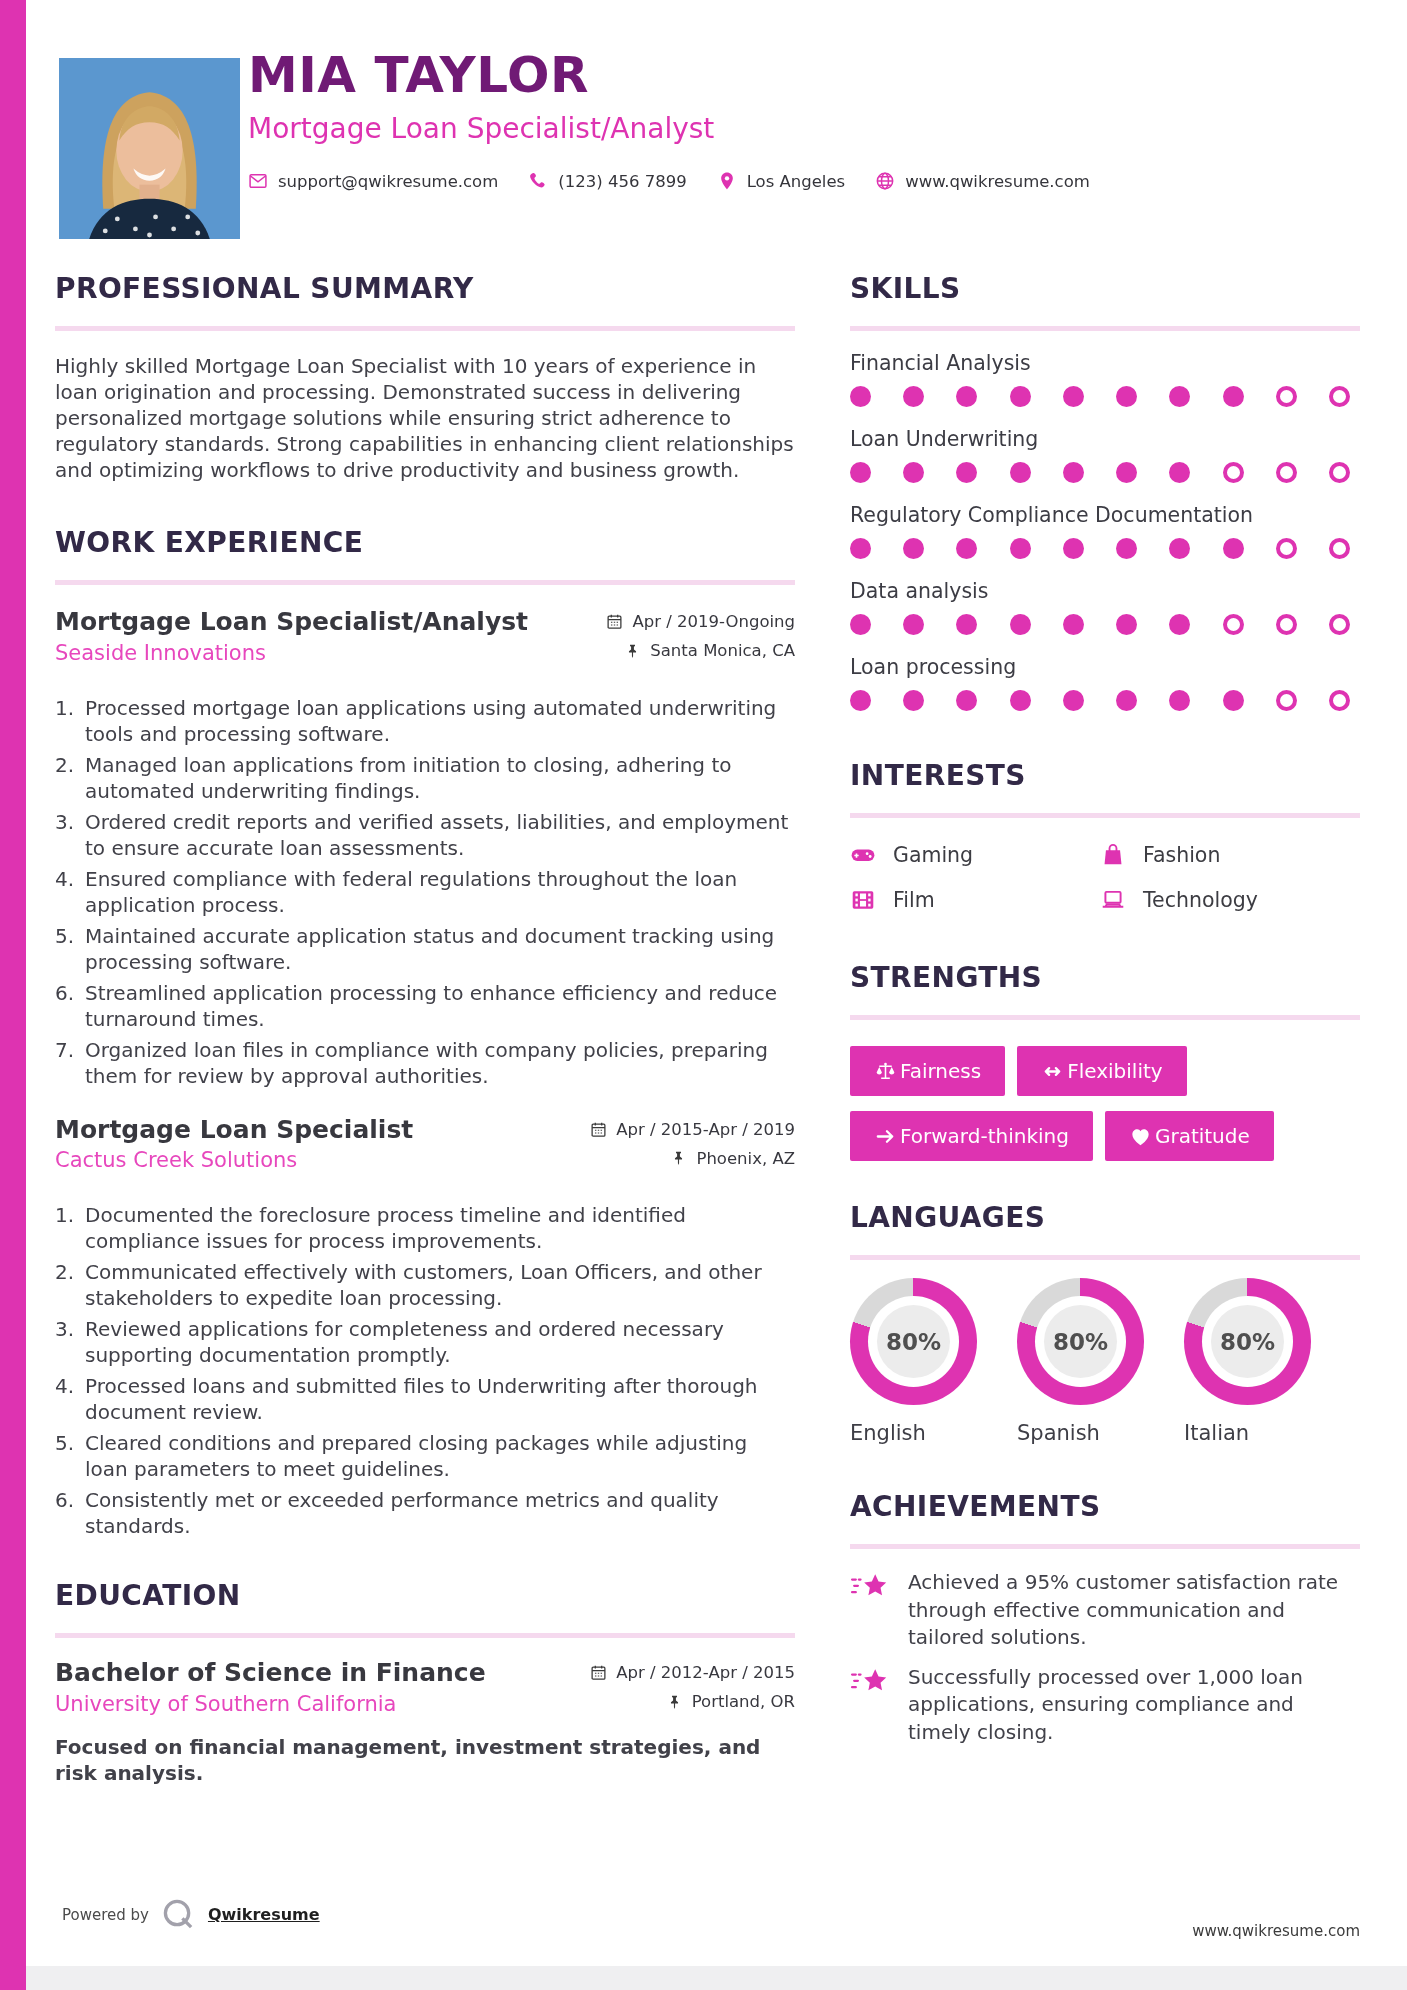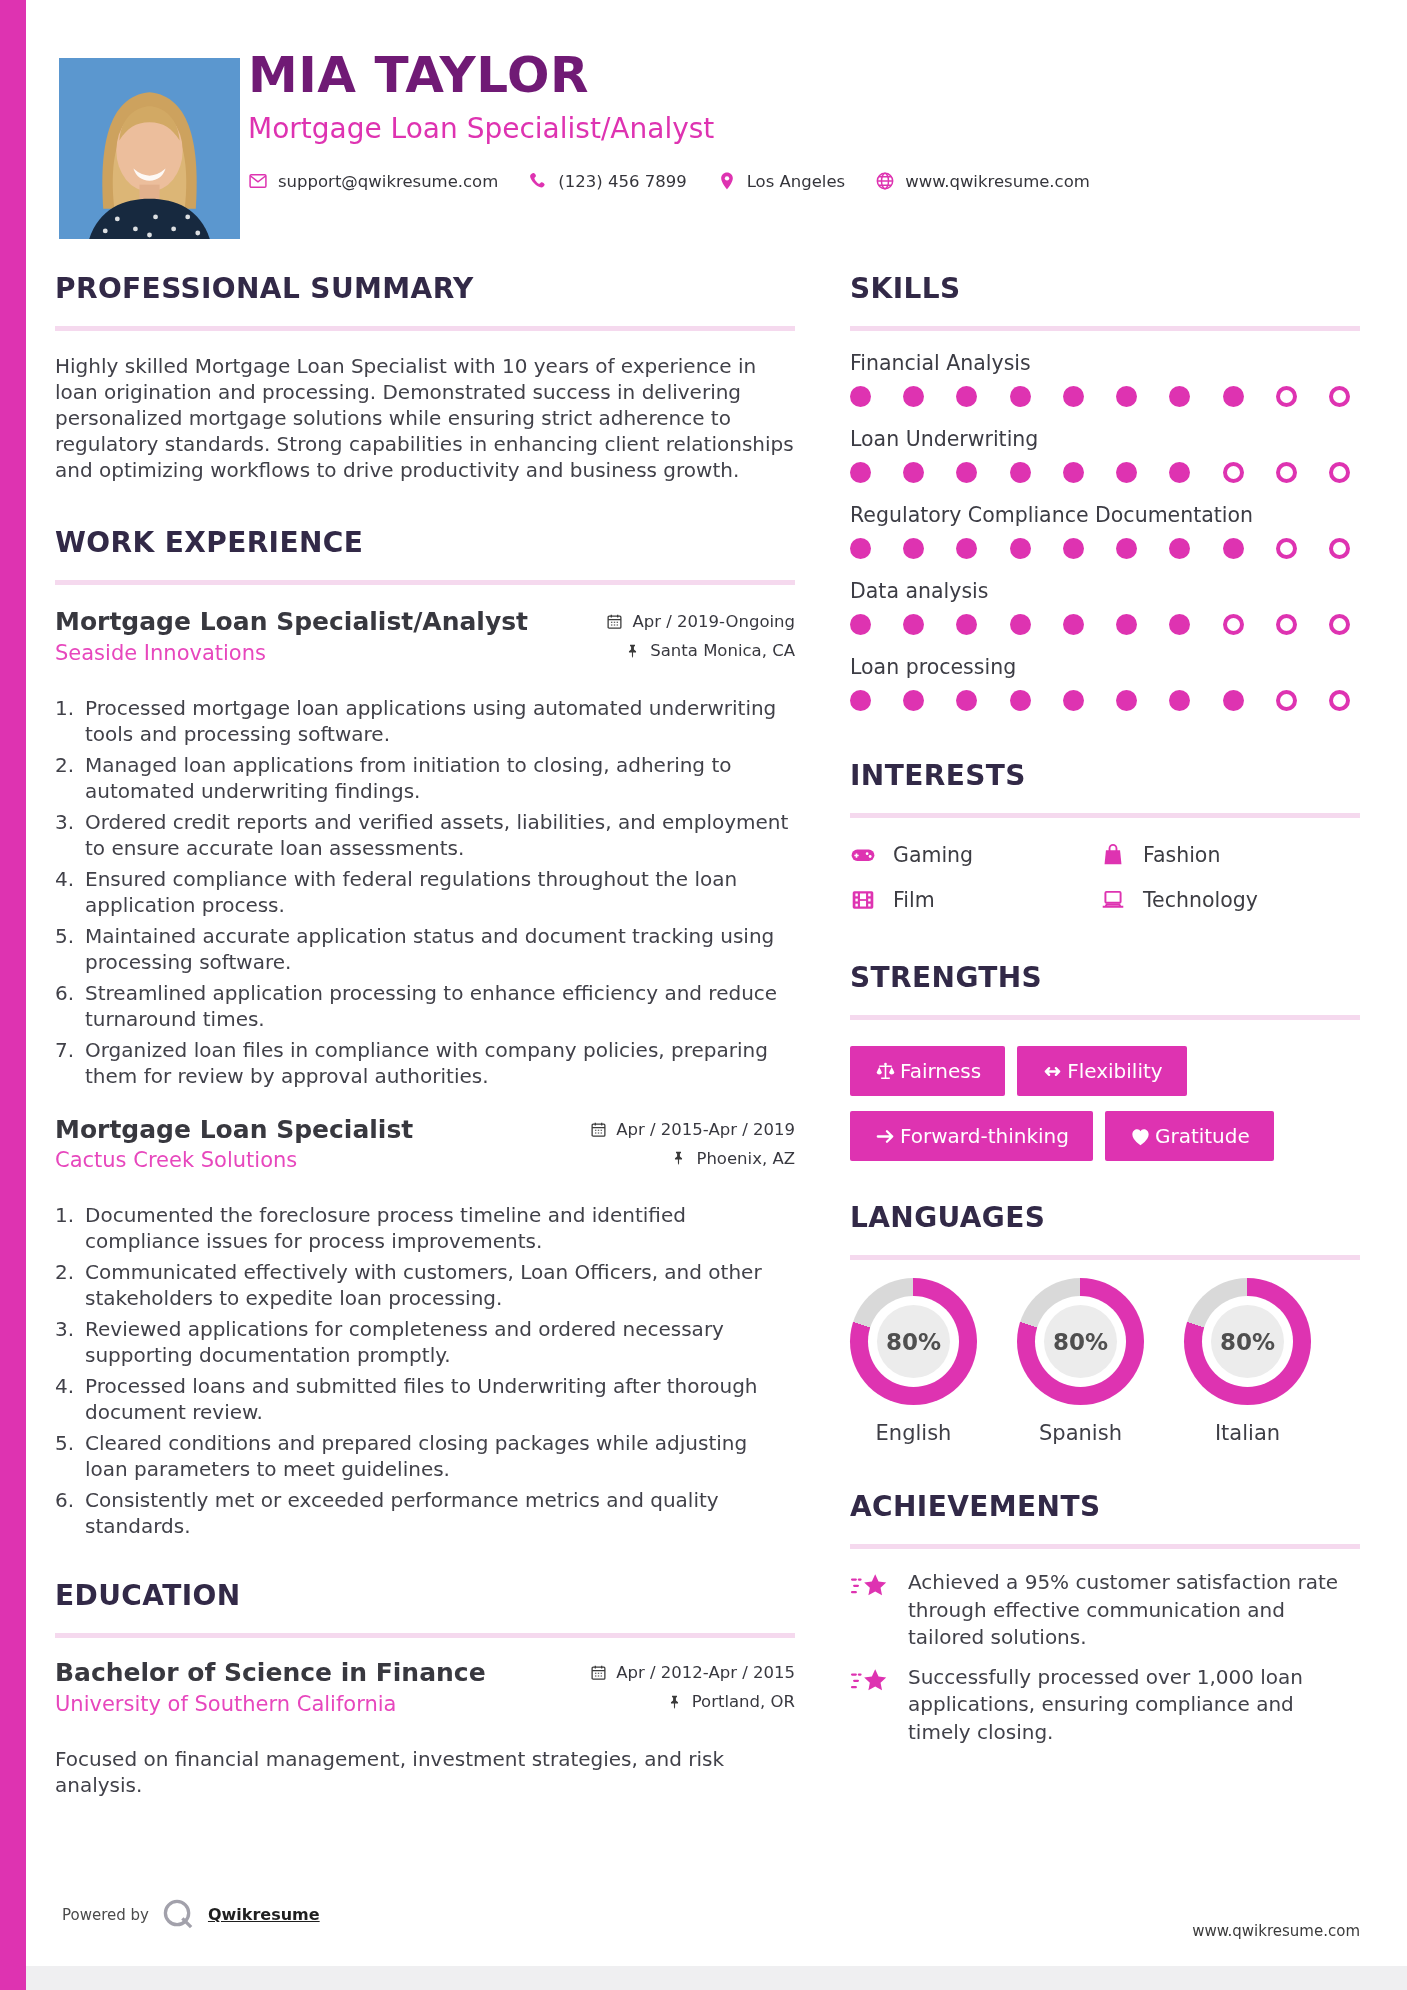--- a/index.html
+++ b/index.html
@@ -43,21 +43,21 @@
   .entry-meta{display:flex;align-items:center;gap:9px;font-size:16.5px;color:#38383f;white-space:nowrap;}
   .entry-sub{display:flex;justify-content:space-between;align-items:baseline;line-height:28px;}
   .entry-company{font-size:21px;color:#e747bd;font-weight:500;}
   .bullets{margin:28px 0 0 0;padding:0;list-style:none;counter-reset:b;}
   .bullets li{
     counter-increment:b;position:relative;padding-left:30px;
     font-size:20px;line-height:26px;margin-bottom:5px;color:#414149;
   }
   .bullets li::before{content:counter(b) ".";position:absolute;left:0;top:0;color:#414149;}
   .sec-education{margin-top:40px;}
-  .edu-note{margin-top:28px;font-size:20px;line-height:26px;}
+  .edu-note{margin-top:16px;font-size:20px;line-height:26px;font-weight:bold;}
   .edu-block{margin-top:20px;}
 
   
   .skill{margin-top:20px;margin-bottom:17px;}
   .skill-name{font-size:20.5px;color:#3c3c44;line-height:24px;}
   .dots{display:flex;justify-content:space-between;width:500px;margin-top:11px;}
   .dot{width:21px;height:21px;border-radius:50%;box-sizing:border-box;}
   .dot.full{background:var(--accent);}
   .dot.empty{border:4px solid var(--accent);background:#fff;}
 
@@ -71,21 +71,21 @@
   .badges{display:flex;flex-wrap:wrap;gap:15px 12px;margin-top:26px;}
   .badge{
     display:inline-flex;align-items:center;gap:3px;
     background:var(--accent);color:#fff;font-size:20px;
     padding:13px 24px;border-radius:2px;
   }
 
   
   .sec-languages{margin-top:40px;}
   .langs{display:flex;gap:40px;margin-top:18px;}
-  .lang{width:127px;text-align:center;}
+  .lang{width:127px;text-align:left;}
   .donut{position:relative;width:127px;height:127px;border-radius:50%;}
   .donut::before{content:"";position:absolute;left:18px;top:18px;width:91px;height:91px;border-radius:50%;background:#fff;}
   .donut-inner{
     position:absolute;left:27px;top:27px;width:73px;height:73px;border-radius:50%;
     background:#ececec;display:flex;align-items:center;justify-content:center;
     font-size:23px;font-weight:700;color:#4f4f4f;
   }
   .lang-label{margin-top:16px;font-size:21px;color:#3e3e46;}
 
   

